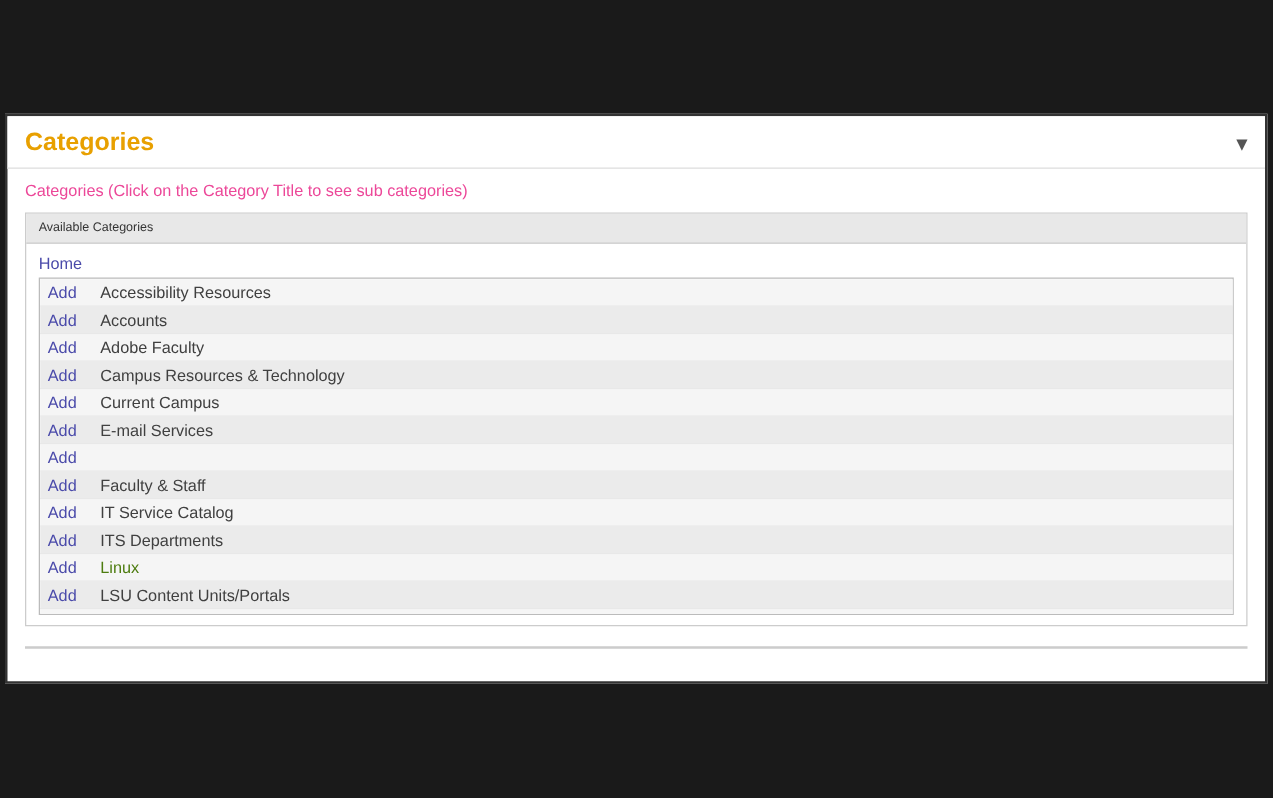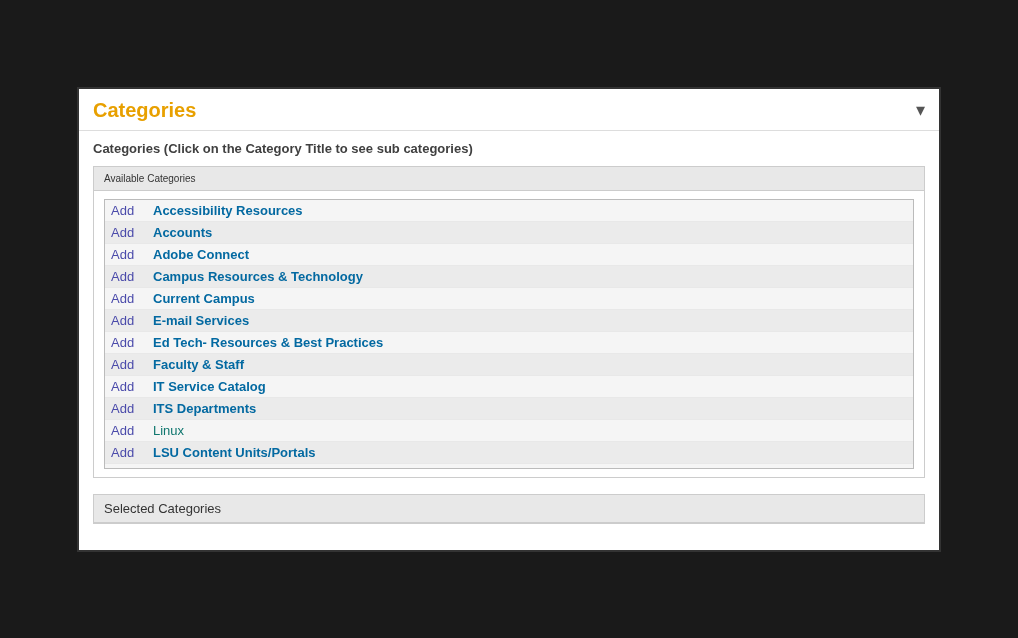--- a/index.html
+++ b/index.html
@@ -7,21 +7,21 @@
       font-family: Arial, sans-serif;
       font-size: 13px;
       background: #1a1a1a;
       display: flex;
       justify-content: center;
       align-items: center;
       width: 1018px;
       min-height: 638px;
     }
     .main-container {
-      width: 864px;
+      width: 1010px;
       background: #fff;
       border: 2px solid #333;
       margin: 10px auto;
     }
     .header {
       background: #fff;
       padding: 10px 14px 8px 14px;
       display: flex;
       justify-content: space-between;
       align-items: center;
@@ -35,22 +35,22 @@
     .chevron-icon {
       color: #555;
       font-size: 18px;
       cursor: pointer;
     }
     .content {
       padding: 10px 14px;
     }
     .instruction-text {
       font-size: 13px;
-      font-weight: bold;
-      color: #404040;
+      font-weight: normal;
+      color: #ec4899;
       margin-bottom: 10px;
     }
     .section-box {
       border: 1px solid #ccc;
       margin-bottom: 16px;
     }
     .section-header {
       background: #e8e8e8;
       padding: 6px 10px;
       font-size: 10px;
@@ -86,26 +86,26 @@
     }
     .add-link {
       color: #4a4aaa;
       text-decoration: none;
       margin-right: 14px;
       font-size: 13px;
       min-width: 28px;
       cursor: pointer;
     }
     .category-name {
-      color: #0369a1;
-      font-weight: bold;
+      color: #404040;
+      font-weight: normal;
       font-size: 13px;
     }
     .category-name.plain {
-      color: #0f766e;
+      color: #4d7c0f;
       font-weight: normal;
     }
     .selected-categories-box {
       border: 1px solid #ccc;
     }
     .selected-header {
       background: #e8e8e8;
       padding: 6px 10px;
       font-size: 13px;
       color: #333;
@@ -139,49 +139,49 @@
   </div>
 
   <div class="content">
     <div class="instruction-text">Categories (Click on the Category Title to see sub categories)</div>
 
     <div class="section-box">
       <div class="section-header">
         <span>Available Categories</span>
       </div>
       <div class="section-content">
+        <span class="home-label">Home</span>
         <div class="categories-list" id="categories-list">
 
         <div class="category-row">
               <a class="add-link" href="#">Add</a>
               <span class="category-name">Accessibility Resources</span>
             </div>
             <div class="category-row">
               <a class="add-link" href="#">Add</a>
               <span class="category-name">Accounts</span>
             </div>
             <div class="category-row">
               <a class="add-link" href="#">Add</a>
-              <span class="category-name">Adobe Connect</span>
+              <span class="category-name">Adobe Faculty</span>
             </div>
             <div class="category-row">
               <a class="add-link" href="#">Add</a>
               <span class="category-name">Campus Resources &amp; Technology</span>
             </div>
             <div class="category-row">
               <a class="add-link" href="#">Add</a>
               <span class="category-name">Current Campus</span>
             </div>
             <div class="category-row">
               <a class="add-link" href="#">Add</a>
               <span class="category-name">E-mail Services</span>
             </div>
             <div class="category-row">
               <a class="add-link" href="#">Add</a>
-              <span class="category-name">Ed Tech- Resources &amp; Best Practices</span>
             </div>
             <div class="category-row">
               <a class="add-link" href="#">Add</a>
               <span class="category-name">Faculty &amp; Staff</span>
             </div>
             <div class="category-row">
               <a class="add-link" href="#">Add</a>
               <span class="category-name">IT Service Catalog</span>
             </div>
             <div class="category-row">
@@ -198,18 +198,15 @@
             </div>
             <div class="category-row">
               <a class="add-link" href="#">Add</a>
               <span class="category-name">LSU Online</span>
             </div>
           </div>
       </div>
     </div>
 
     <div class="section-box selected-categories-box">
-      <div class="selected-header">
-        <span>Selected Categories</span>
-      </div>
     </div>
   </div>
 </div>
 
 </body></html>

